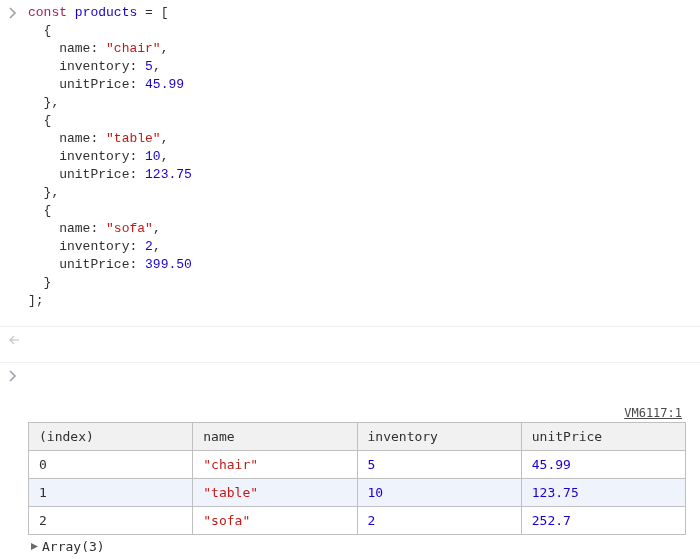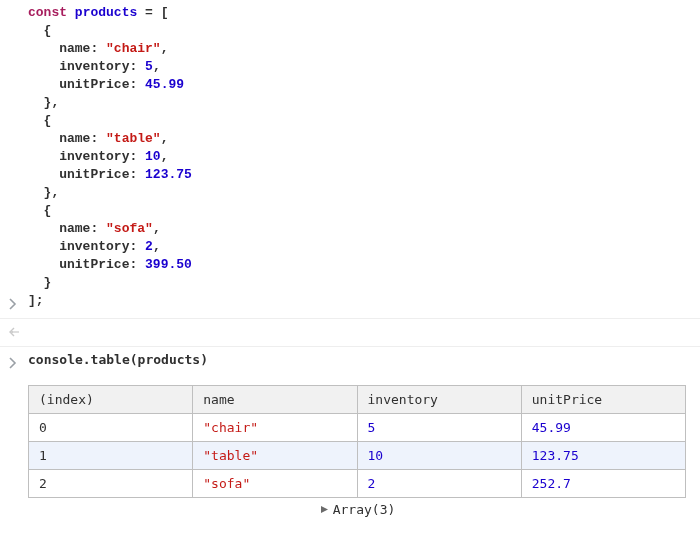--- a/index.html
+++ b/index.html
@@ -9,23 +9,22 @@
     width: 700px;
     height: 559px;
     background: #ffffff;
     font-family: Menlo, Consolas, "Courier New", monospace;
     font-size: 13px;
     color: #303030;
     overflow: hidden;
   }
   .entry {
     display: flex;
-    align-items: flex-end;
-    padding: 4px 0 8px 8px;
-    font-weight: bold;
+    align-items: flex-start;
+    padding: 4px 0 16px 8px;
   }
   .entry.bb { border-bottom: 1px solid #eeeeee; }
   .gutter {
     width: 20px;
     flex: 0 0 20px;
     color: #a0a0a0;
     font-family: Menlo, Consolas, monospace;
     font-size: 12px;
     line-height: 18px;
     user-select: none;
@@ -102,21 +101,20 @@
   .array-summary {
     display: flex;
     align-items: center;
     gap: 2px;
     font-family: Menlo, Consolas, monospace;
     font-size: 13px;
     color: #303030;
     margin-top: 4px;
     cursor: default;
     user-select: none;
-    justify-content: center;
   }
   .disclosure {
     display: inline-flex;
     width: 12px;
     justify-content: center;
   }
 </style>
 </head>
 <body>
 
@@ -156,26 +154,24 @@
     </svg>
   </div>
 </div>
 
 <div class="entry">
   <div class="gutter">
     <svg width="10" height="12" viewBox="0 0 10 12">
         <path d="M2 1 L7 6 L2 11" fill="none" stroke="#9aa0a6" stroke-width="1.6"></path>
       </svg>
   </div>
-  <div class="content">
-    <div class="input-line">console.table(products)</div>
-  </div>
 </div>
 
 <div class="table-block">
+  <div class="source-link">VM6117:1</div>
   <table class="console-table">
     <thead>
       <tr>
         <th>(index)</th>
         <th>name</th>
         <th>inventory</th>
         <th>unitPrice</th>
       </tr>
     </thead>
     <tbody>

